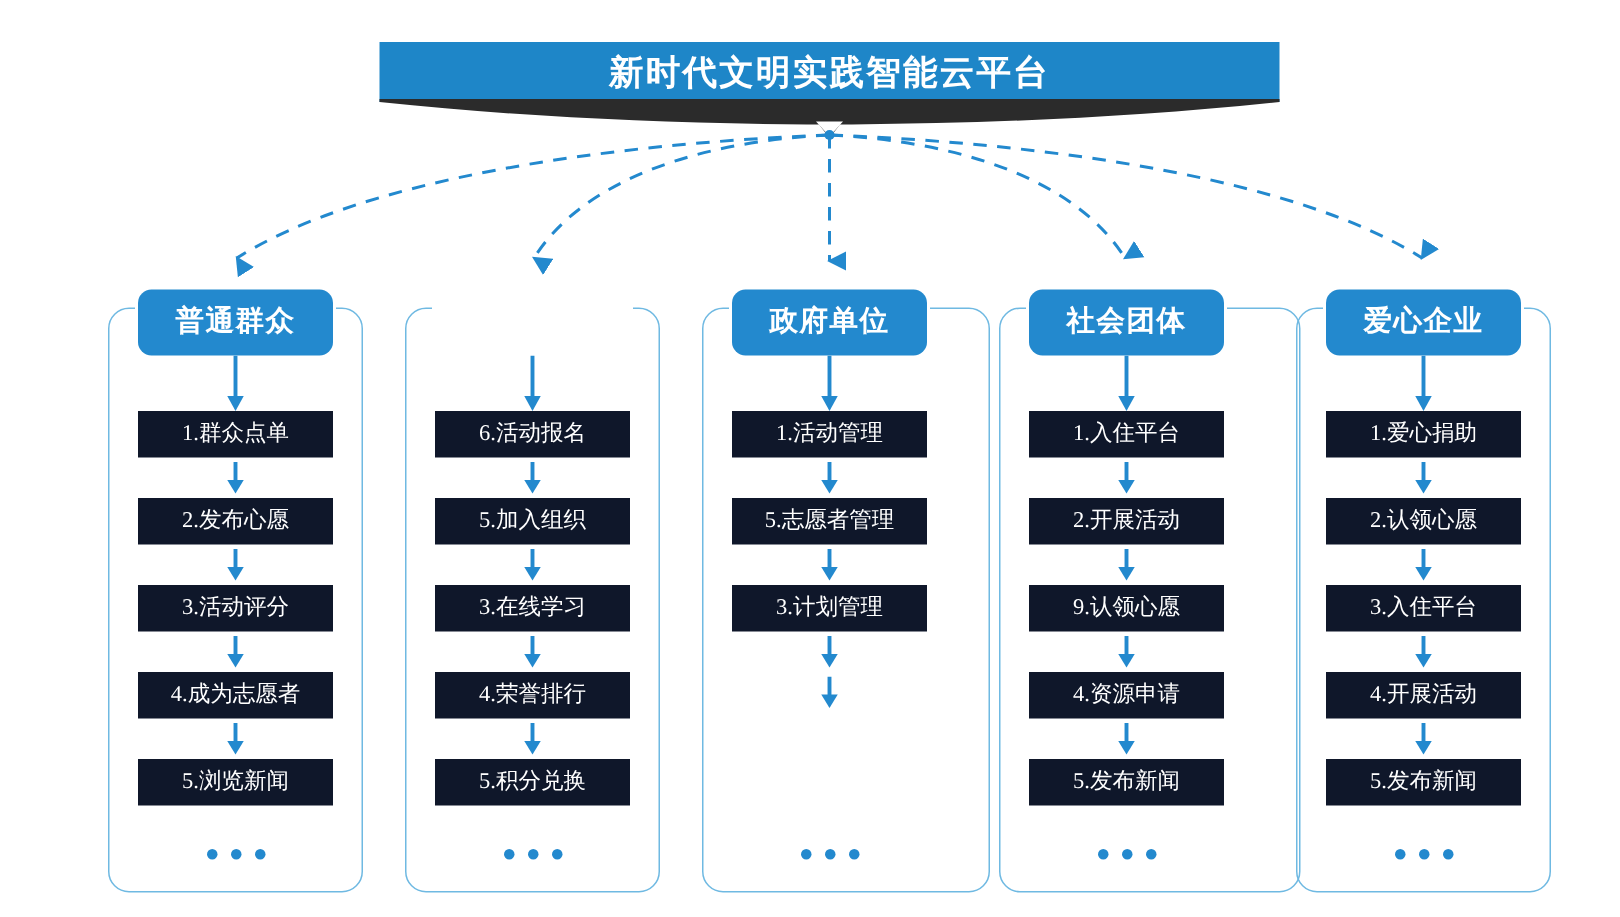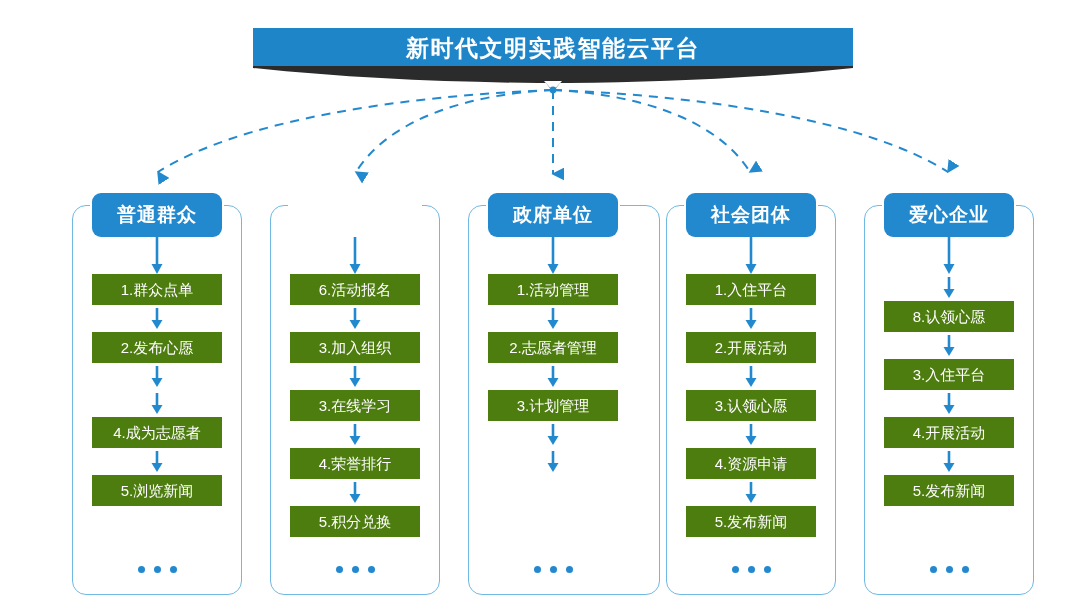--- a/index.html
+++ b/index.html
@@ -69,23 +69,24 @@
   .col-header-label{
     color:#ffffff;font-size:19px;font-weight:bold;letter-spacing:1px;
     white-space:nowrap;line-height:44px;
   }
 
   .items{
     position:absolute;left:20px;top:69px;width:130px;
   }
   .item{
     width:130px;height:31px;
-    background:#4d7c0f;
+    background:#0f172a;
     display:flex;align-items:center;justify-content:center;
     margin:0;
+    font-family:Liberation Serif, serif;
   }
   .item-label{
     color:#ffffff;font-size:15px;line-height:31px;white-space:nowrap;
   }
   .arrow-gap{
     width:130px;height:27px;
     display:flex;align-items:center;justify-content:center;
   }
   .arrow-gap svg{display:block;}
 
@@ -159,20 +160,23 @@
             </svg>
           </div>
         <div class="item">
             <span class="item-label">2.发布心愿</span>
           </div>
         <div class="arrow-gap">
             <svg width="12" height="22" viewBox="0 0 12 22" aria-hidden="true">
               <path d="M6,0 L6,13" stroke="#2389ce" stroke-width="2.6" fill="none"></path>
               <path d="M0.5,12 L11.5,12 L6,21 Z" fill="#2389ce"></path>
             </svg>
+          </div>
+        <div class="item">
+            <span class="item-label">3.活动评分</span>
           </div>
         <div class="arrow-gap">
             <svg width="12" height="22" viewBox="0 0 12 22" aria-hidden="true">
               <path d="M6,0 L6,13" stroke="#2389ce" stroke-width="2.6" fill="none"></path>
               <path d="M0.5,12 L11.5,12 L6,21 Z" fill="#2389ce"></path>
             </svg>
           </div>
         <div class="item">
             <span class="item-label">4.成为志愿者</span>
           </div>
@@ -206,21 +210,21 @@
         <div class="item">
             <span class="item-label">6.活动报名</span>
           </div>
         <div class="arrow-gap">
             <svg width="12" height="22" viewBox="0 0 12 22" aria-hidden="true">
               <path d="M6,0 L6,13" stroke="#2389ce" stroke-width="2.6" fill="none"></path>
               <path d="M0.5,12 L11.5,12 L6,21 Z" fill="#2389ce"></path>
             </svg>
           </div>
         <div class="item">
-            <span class="item-label">3.加入组织</span>
+            <span class="item-label">5.加入组织</span>
           </div>
         <div class="arrow-gap">
             <svg width="12" height="22" viewBox="0 0 12 22" aria-hidden="true">
               <path d="M6,0 L6,13" stroke="#2389ce" stroke-width="2.6" fill="none"></path>
               <path d="M0.5,12 L11.5,12 L6,21 Z" fill="#2389ce"></path>
             </svg>
           </div>
         <div class="item">
             <span class="item-label">3.在线学习</span>
           </div>
@@ -266,21 +270,21 @@
         <div class="item">
             <span class="item-label">1.活动管理</span>
           </div>
         <div class="arrow-gap">
             <svg width="12" height="22" viewBox="0 0 12 22" aria-hidden="true">
               <path d="M6,0 L6,13" stroke="#2389ce" stroke-width="2.6" fill="none"></path>
               <path d="M0.5,12 L11.5,12 L6,21 Z" fill="#2389ce"></path>
             </svg>
           </div>
         <div class="item">
-            <span class="item-label">2.志愿者管理</span>
+            <span class="item-label">5.志愿者管理</span>
           </div>
         <div class="arrow-gap">
             <svg width="12" height="22" viewBox="0 0 12 22" aria-hidden="true">
               <path d="M6,0 L6,13" stroke="#2389ce" stroke-width="2.6" fill="none"></path>
               <path d="M0.5,12 L11.5,12 L6,21 Z" fill="#2389ce"></path>
             </svg>
           </div>
         <div class="item">
             <span class="item-label">3.计划管理</span>
           </div>
@@ -298,21 +302,21 @@
           </div>
       </div>
 
       <div class="dots">
         <span class="dot"></span>
         <span class="dot"></span>
         <span class="dot"></span>
       </div>
     </div>
 
-    <div class="column" style="left:666px;">
+    <div class="column" style="left:666px;padding-left:31px;">
       <div class="col-frame"></div>
       <div class="frame-gap"></div>
       <div class="col-header">
         <span class="col-header-label">社会团体</span>
       </div>
       <svg style="position:absolute;left:79px;top:32px;" width="12" height="38" viewBox="0 0 12 38" aria-hidden="true">
         <path d="M6,0 L6,28" stroke="#2389ce" stroke-width="2.6" fill="none"></path>
         <path d="M0.5,27 L11.5,27 L6,37 Z" fill="#2389ce"></path>
       </svg>
 
@@ -329,21 +333,21 @@
         <div class="item">
             <span class="item-label">2.开展活动</span>
           </div>
         <div class="arrow-gap">
             <svg width="12" height="22" viewBox="0 0 12 22" aria-hidden="true">
               <path d="M6,0 L6,13" stroke="#2389ce" stroke-width="2.6" fill="none"></path>
               <path d="M0.5,12 L11.5,12 L6,21 Z" fill="#2389ce"></path>
             </svg>
           </div>
         <div class="item">
-            <span class="item-label">3.认领心愿</span>
+            <span class="item-label">9.认领心愿</span>
           </div>
         <div class="arrow-gap">
             <svg width="12" height="22" viewBox="0 0 12 22" aria-hidden="true">
               <path d="M6,0 L6,13" stroke="#2389ce" stroke-width="2.6" fill="none"></path>
               <path d="M0.5,12 L11.5,12 L6,21 Z" fill="#2389ce"></path>
             </svg>
           </div>
         <div class="item">
             <span class="item-label">4.资源申请</span>
           </div>
@@ -370,28 +374,31 @@
       <div class="frame-gap"></div>
       <div class="col-header">
         <span class="col-header-label">爱心企业</span>
       </div>
       <svg style="position:absolute;left:79px;top:32px;" width="12" height="38" viewBox="0 0 12 38" aria-hidden="true">
         <path d="M6,0 L6,28" stroke="#2389ce" stroke-width="2.6" fill="none"></path>
         <path d="M0.5,27 L11.5,27 L6,37 Z" fill="#2389ce"></path>
       </svg>
 
       <div class="items">
-        <div class="arrow-gap">
-            <svg width="12" height="22" viewBox="0 0 12 22" aria-hidden="true">
-              <path d="M6,0 L6,13" stroke="#2389ce" stroke-width="2.6" fill="none"></path>
-              <path d="M0.5,12 L11.5,12 L6,21 Z" fill="#2389ce"></path>
-            </svg>
-          </div>
-        <div class="item">
-            <span class="item-label">8.认领心愿</span>
+        <div class="item">
+            <span class="item-label">1.爱心捐助</span>
+          </div>
+        <div class="arrow-gap">
+            <svg width="12" height="22" viewBox="0 0 12 22" aria-hidden="true">
+              <path d="M6,0 L6,13" stroke="#2389ce" stroke-width="2.6" fill="none"></path>
+              <path d="M0.5,12 L11.5,12 L6,21 Z" fill="#2389ce"></path>
+            </svg>
+          </div>
+        <div class="item">
+            <span class="item-label">2.认领心愿</span>
           </div>
         <div class="arrow-gap">
             <svg width="12" height="22" viewBox="0 0 12 22" aria-hidden="true">
               <path d="M6,0 L6,13" stroke="#2389ce" stroke-width="2.6" fill="none"></path>
               <path d="M0.5,12 L11.5,12 L6,21 Z" fill="#2389ce"></path>
             </svg>
           </div>
         <div class="item">
             <span class="item-label">3.入住平台</span>
           </div>

